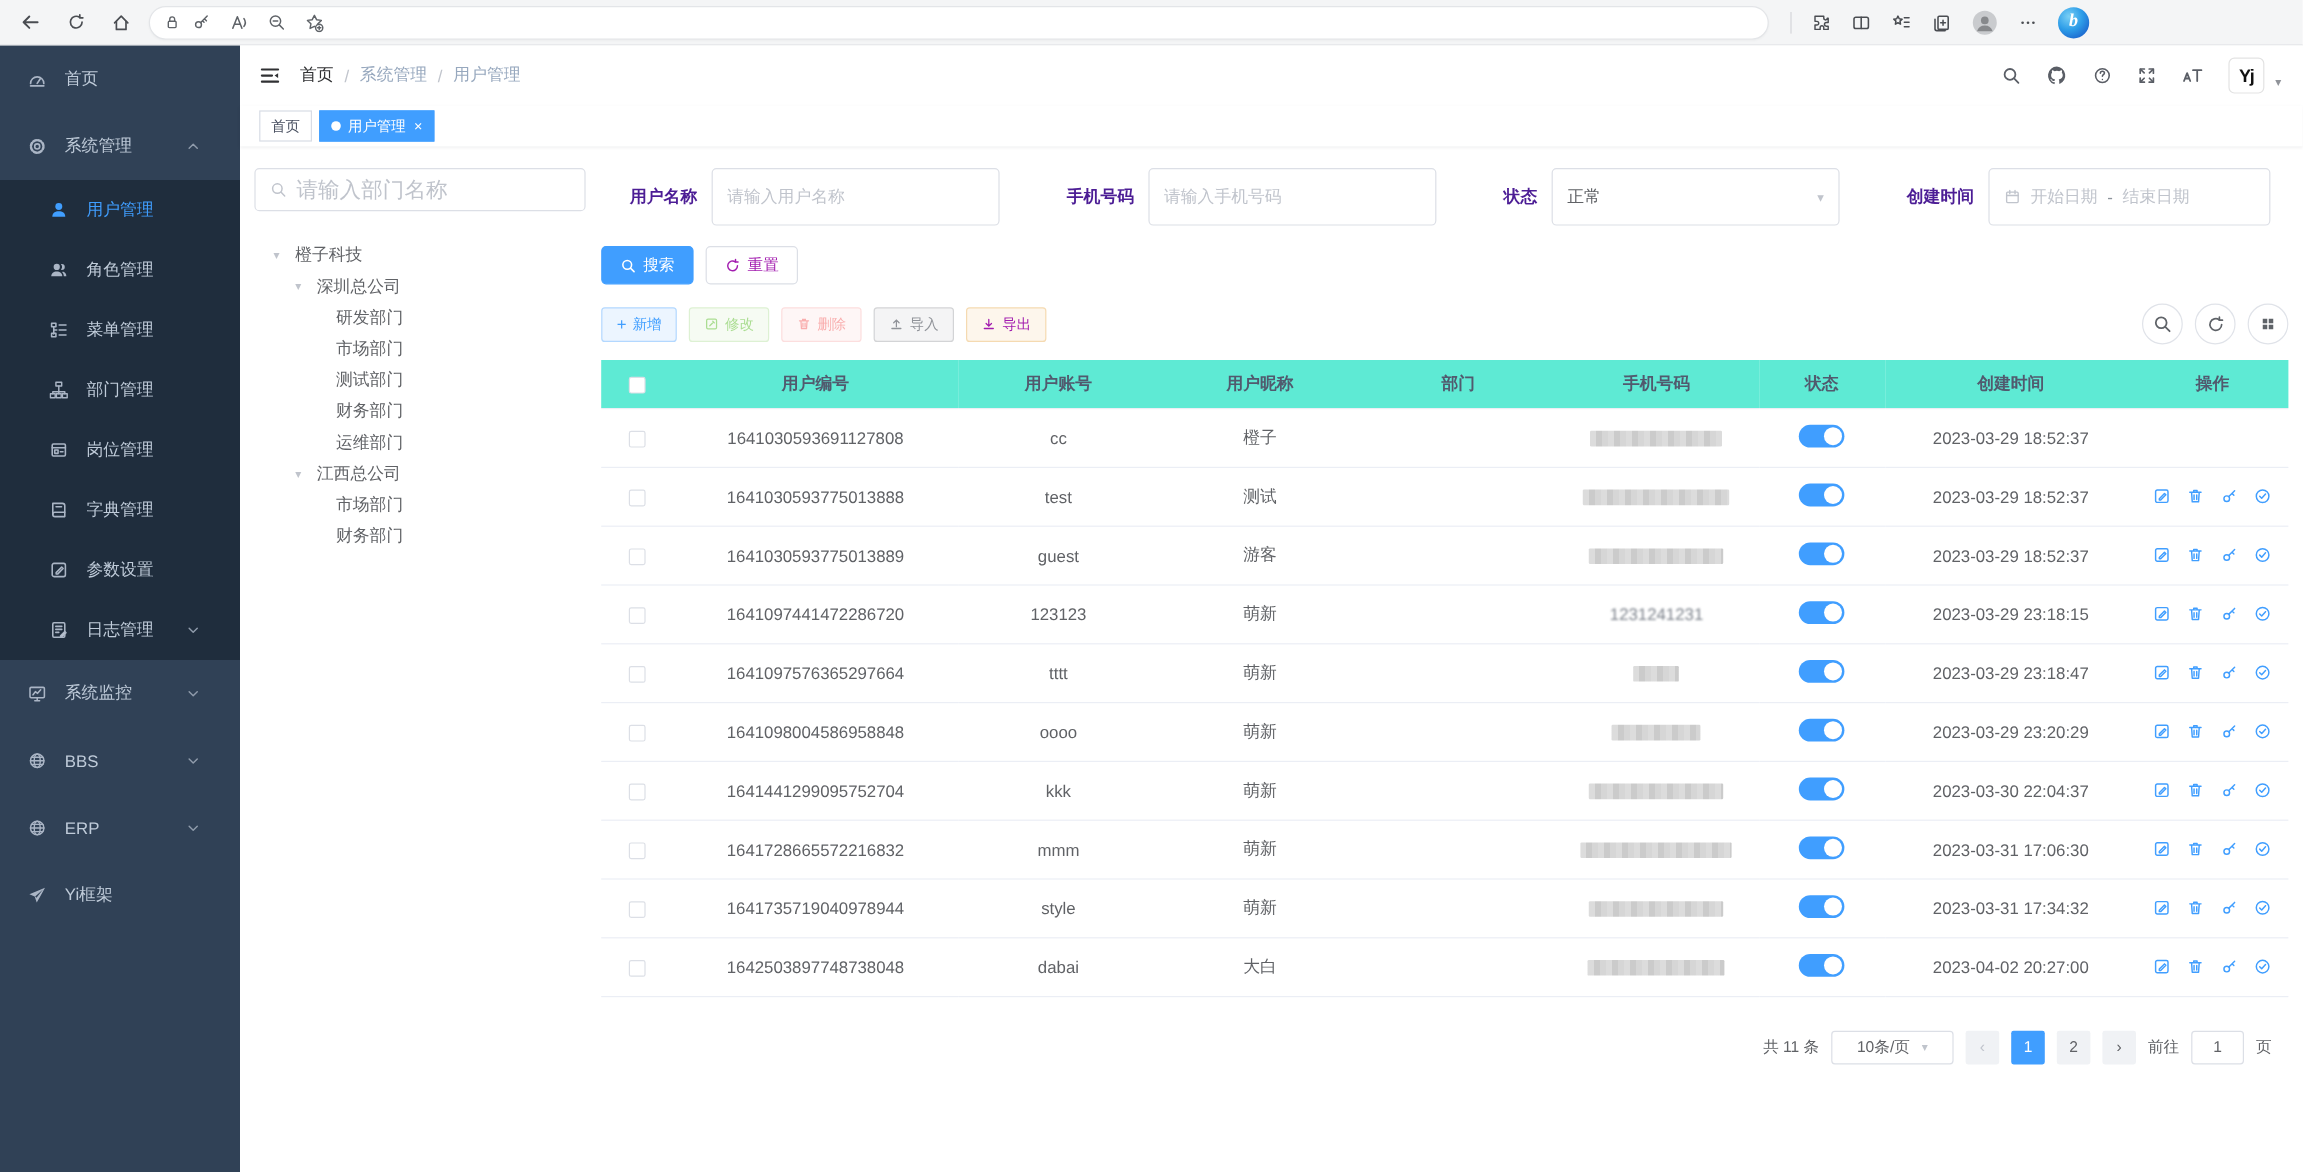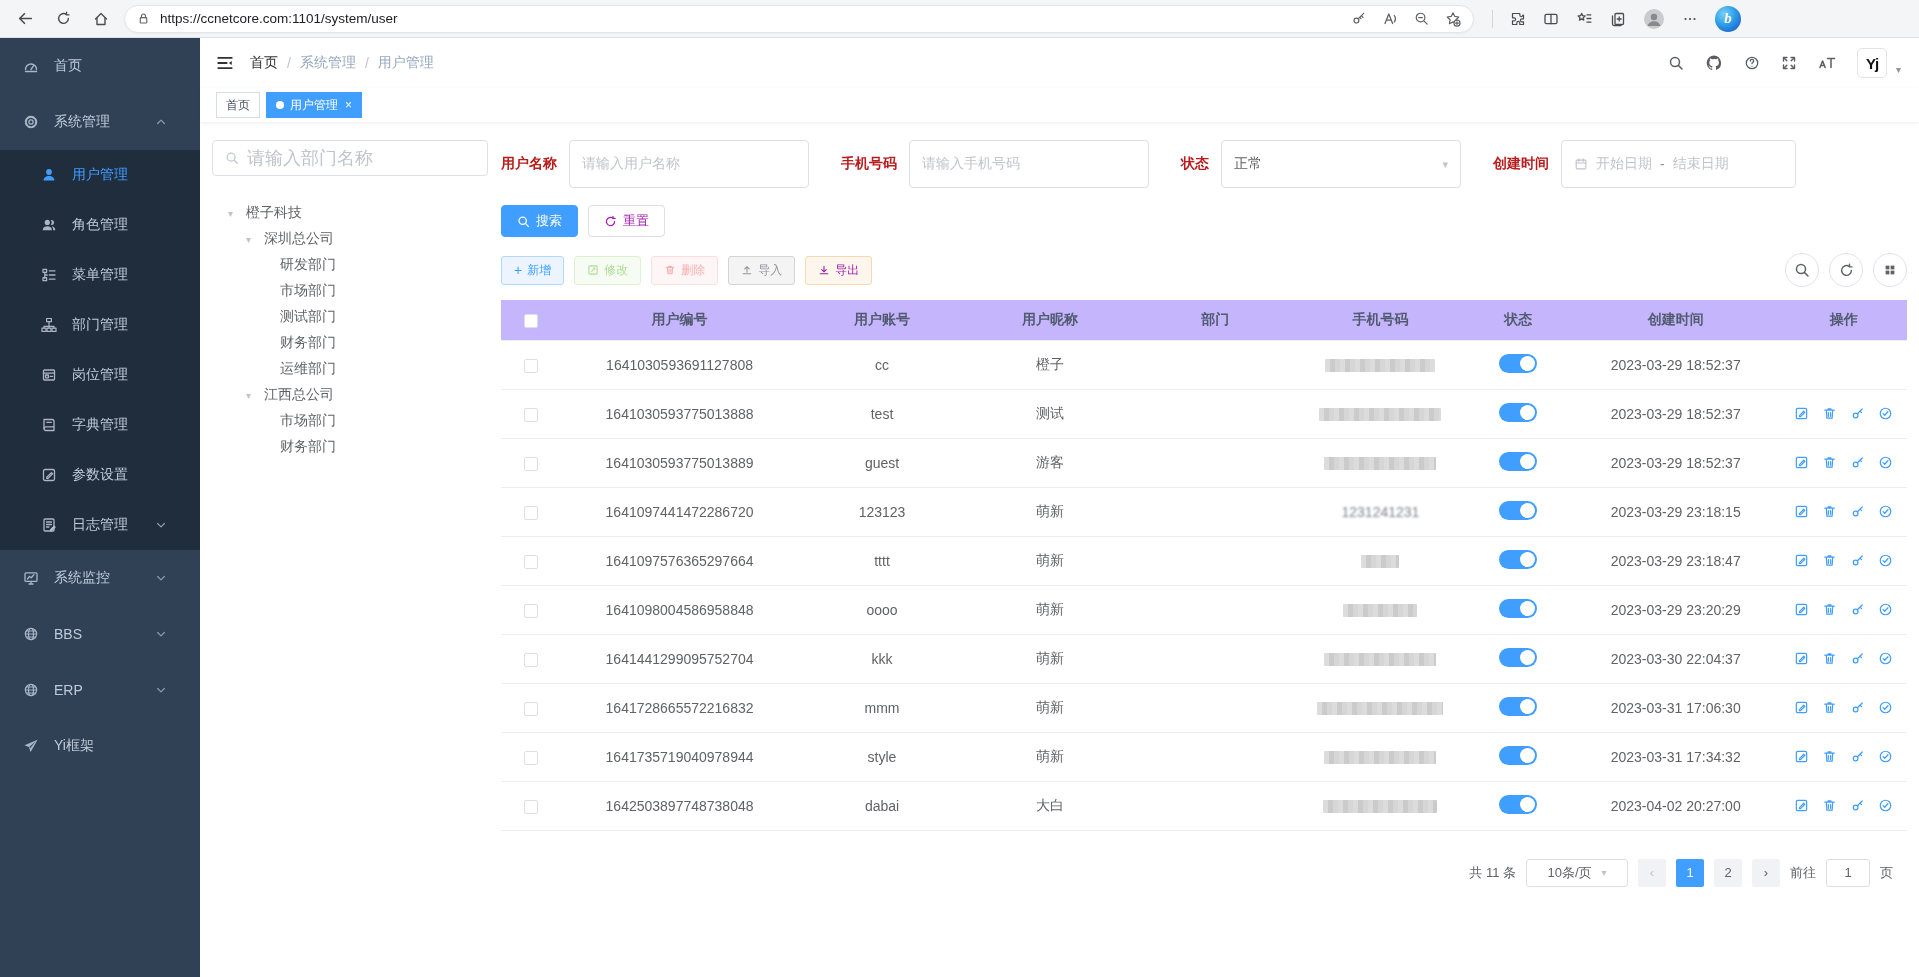--- a/index.html
+++ b/index.html
@@ -54,21 +54,21 @@
   .dept { width:276px; flex-shrink:0; margin-right:13px; }
   .dept-search { height:36px; border:1px solid #dcdfe6; border-radius:4px; display:flex; align-items:center; padding:0 12px; color:#c0c4cc; font-size:18px; gap:8px; background:#fff; }
   .tree { margin-top:24px; font-size:14px; color:#606266; }
   .tnode { height:26px; display:flex; align-items:center; cursor:pointer; }
   .tnode .tcaret { width:18px; color:#c0c4cc; font-size:10px; flex-shrink:0; }
 
   
   .pane { flex:1; min-width:0; }
   .filters { display:flex; align-items:center; flex-wrap:nowrap; }
   .f-item { display:flex; align-items:center; margin-right:32px; }
-  .f-label { font-size:14px; color:#b91c1c; font-weight:bold; margin-right:12px; white-space:nowrap; }
+  .f-label { font-size:14px; color:#4c1d95; font-weight:bold; margin-right:12px; white-space:nowrap;margin-left:24px; }
   .f-input { width:240px; height:48px; border:1px solid #dcdfe6; border-radius:4px; padding:0 12px; font-size:14px; color:#606266; background:#fff; display:flex; align-items:center; }
   .f-input .ph { color:#c0c4cc; }
   .f-select { justify-content:space-between; }
   .f-select .chev { color:#c0c4cc; font-size:11px; }
   .f-range { width:235px; gap:8px; }
   .f-range .cal { color:#c0c4cc; }
   .f-range .dash { color:#8d939c; }
 
   .btnrow { margin-top:17px; display:flex; gap:10px; }
   .btn { height:32px; border-radius:4px; font-size:13px; display:inline-flex; align-items:center; gap:6px; padding:0 15px; cursor:pointer; border:1px solid #dcdfe6; background:#fff; color:#a21caf; }
@@ -78,21 +78,21 @@
   .pbtn { height:29px; border-radius:3px; font-size:12px; display:inline-flex; align-items:center; gap:5px; padding:0 12px; margin-right:10px; cursor:pointer; border:1px solid; }
   .pbtn.add { background:#ecf5ff; border-color:#b3d8ff; color:#409eff; }
   .pbtn.edit { background:#f0f9eb; border-color:#c2e7b0; color:#67c23a; opacity:.55; }
   .pbtn.del { background:#fef0f0; border-color:#fbc4c4; color:#f56c6c; opacity:.55; }
   .pbtn.imp { background:#f4f4f5; border-color:#d3d4d6; color:#909399; }
   .pbtn.exp { background:#fdf6ec; border-color:#f5dab1; color:#a21caf; }
   .toolcircles { margin-left:auto; display:flex; gap:10px; }
   .circ { width:34px; height:34px; border:1px solid #e0e3e9; border-radius:50%; display:flex; align-items:center; justify-content:center; color:#5f6368; cursor:pointer; background:#fff; }
 
   table.grid { width:100%; border-collapse:collapse; margin-top:13px; table-layout:fixed; font-size:14px; color:#606266; }
-  .grid th { background:#c4b5fd; color:#515a6e; font-weight:bold; height:40px; text-align:center; font-size:14px; border-bottom:1px solid #ebeef5; }
+  .grid th { background:#5eead4; color:#515a6e; font-weight:bold; height:40px; text-align:center; font-size:14px; border-bottom:1px solid #ebeef5; }
   .grid td { height:49px; text-align:center; border-bottom:1px solid #ebeef5; white-space:nowrap; overflow:hidden; }
   .cbx { width:14px; height:14px; border:1px solid #dcdfe6; border-radius:2px; display:inline-block; background:#fff; vertical-align:middle; cursor:pointer; }
   .toggle { width:38px; height:19px; border-radius:10px; background:#409eff; position:relative; display:inline-block; cursor:pointer; }
   .toggle .knob { position:absolute; right:2px; top:2px; width:15px; height:15px; border-radius:50%; background:#fff; }
   .mask { display:inline-block; height:13px; border-radius:1px; vertical-align:middle;
           background:repeating-linear-gradient(90deg,#dcdcdc 0 5px,#cbcbcb 5px 10px,#d6d6d6 10px 15px); filter:blur(.6px); }
   .blurtext { filter:blur(1px); color:#7d838c; }
   .ops { display:flex; justify-content:center; gap:13px; color:#409eff; }
   .ops .ic { cursor:pointer; }
 
@@ -133,21 +133,20 @@
         </span>
       </span>
     </div>
   <div class="urlpill">
     <span class="ic lock">
         <svg width="13" height="13" viewBox="0 0 16 16" stroke="currentColor" fill="none" stroke-linecap="round" stroke-linejoin="round" stroke-width="1.4">
           <rect x="4" y="7" width="8" height="6.5" rx="1"></rect>
           <path d="M5.5 7V5a2.5 2.5 0 0 1 5 0v2"></path>
         </svg>
       </span>
-    <span class="urltext">https://ccnetcore.com:1101/system/user</span>
     <span class="pillicons" id="pill-icons">
         <span class="ic">
           <svg width="15" height="15" viewBox="0 0 16 16" stroke="currentColor" fill="none" stroke-linecap="round" stroke-linejoin="round" stroke-width="1.3">
             <circle cx="5.8" cy="10.2" r="2.6"></circle>
             <path d="M7.8 8.2L13.5 2.5M11 5l1.8 1.8M9.3 6.7l1.4 1.4"></path>
           </svg>
         </span>
         <span class="ic">
           <svg width="16" height="16" viewBox="0 0 16 16" stroke="currentColor" fill="none" stroke-linecap="round" stroke-linejoin="round" stroke-width="1.3">
             <path d="M3 12.5L6.8 3l3.8 9.5M4.3 9.2h5"></path>

